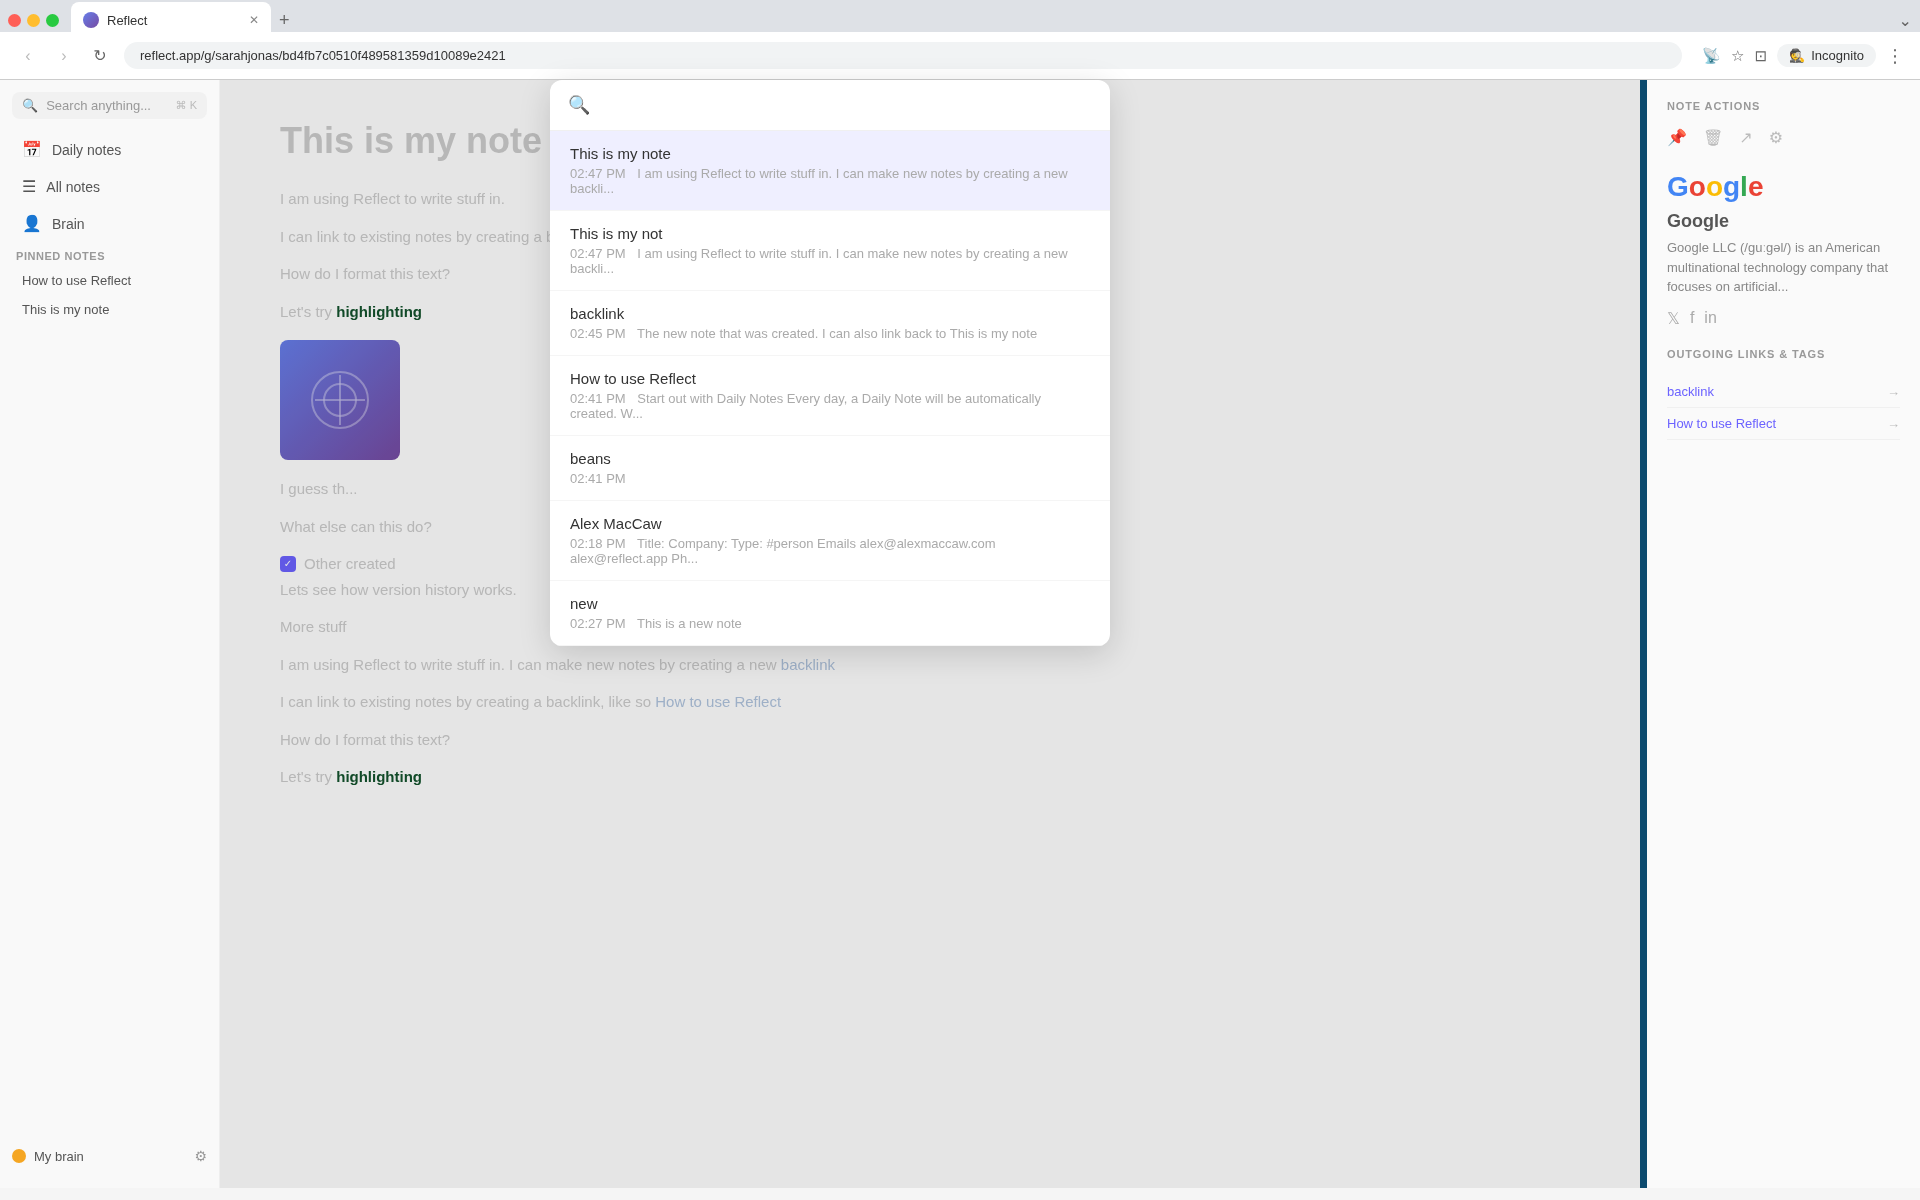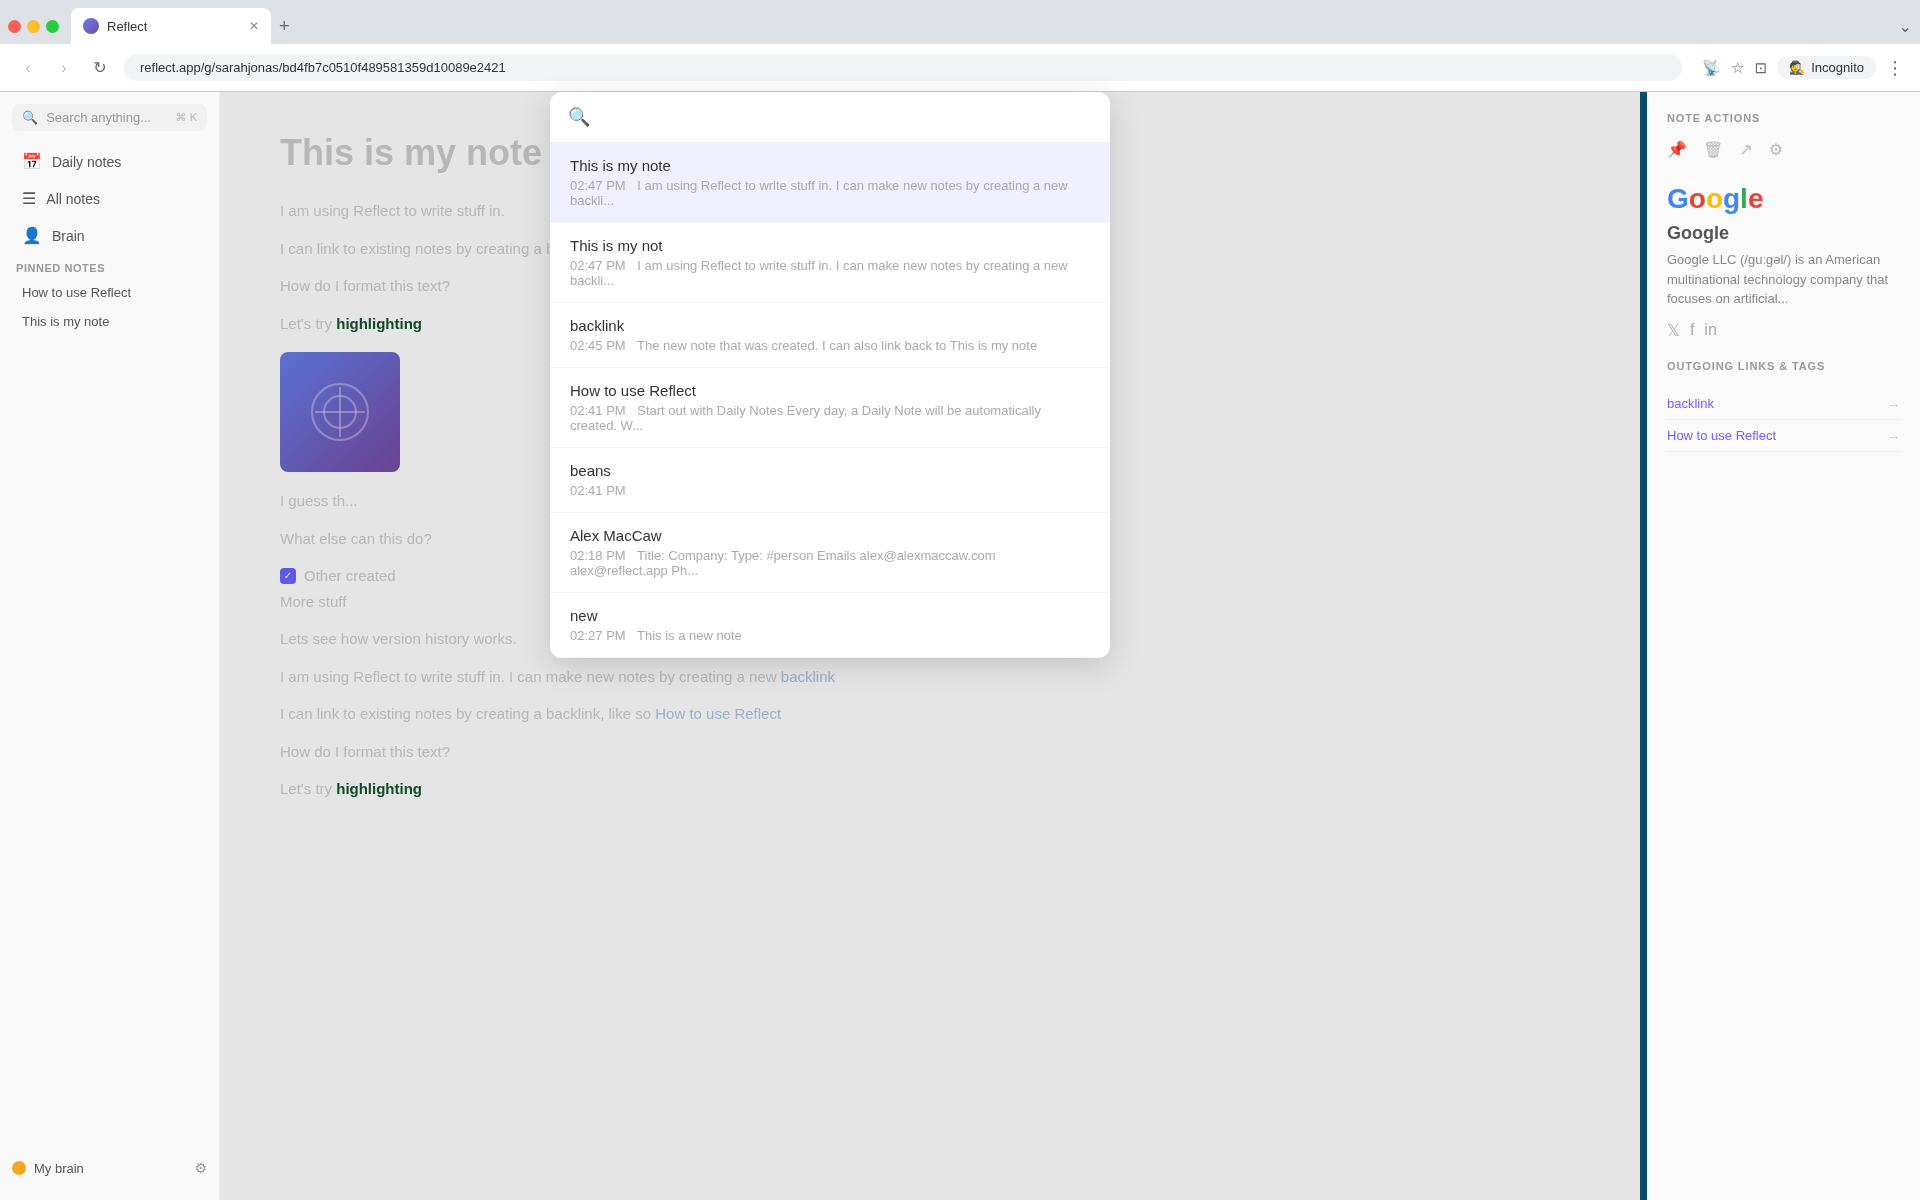--- a/index.html
+++ b/index.html
@@ -1,20 +1,20 @@
 <!DOCTYPE html>
 <html><head>
   <meta charset="utf-8">
   <style>
     * { margin: 0; padding: 0; box-sizing: border-box; }
     body { font-family: -apple-system, BlinkMacSystemFont, 'Segoe UI', sans-serif; background: #f5f5f5; width: 1920px; height: 1200px; overflow: hidden; }
 
     
     .browser-chrome { background: #dee1e6; width: 100%; }
-    .tab-bar { display: flex; align-items: center; padding: 8px 8px 0; height: 44px; background: #dee1e6; }
+    .tab-bar { display: flex; align-items: center; padding: 8px 8px 0; height: 32px; background: #dee1e6; }
     .window-controls { display: flex; gap: 6px; margin-right: 12px; }
     .wc { width: 13px; height: 13px; border-radius: 50%; }
     .wc-red { background: #ff5f57; }
     .wc-yellow { background: #ffbd2e; }
     .wc-green { background: #28ca41; }
     .tab { display: flex; align-items: center; gap: 8px; background: #fff; border-radius: 8px 8px 0 0; padding: 0 12px; height: 36px; min-width: 200px; font-size: 13px; color: #333; }
     .tab-icon { width: 16px; height: 16px; border-radius: 50%; background: linear-gradient(135deg, #667eea, #764ba2); }
     .tab-close { margin-left: auto; color: #888; cursor: pointer; font-size: 12px; }
     .tab-add { margin-left: 8px; color: #666; font-size: 18px; cursor: pointer; }
     .tab-bar-right { margin-left: auto; color: #666; font-size: 16px; cursor: pointer; }
@@ -186,22 +186,22 @@
             <line x1="5" y1="30" x2="55" y2="30" stroke="rgba(255,255,255,0.6)" stroke-width="2"></line>
             <line x1="30" y1="5" x2="30" y2="55" stroke="rgba(255,255,255,0.6)" stroke-width="2"></line>
           </svg>
         </div>
         <p>I guess th...</p>
         <p>What else can this do?</p>
         <div class="checkbox-item">
           <div class="checkbox-icon">✓</div>
           <span>Other created</span>
         </div>
+        <p>Lets see how version history works.</p>
         <p>More stuff</p>
-        <p>Lets see how version history works.</p>
         <p>I am using Reflect to write stuff in. I can make new notes by creating a new <a class="note-link">backlink</a></p>
         <p>I can link to existing notes by creating a backlink, like so <a class="note-link">How to use Reflect</a></p>
         <p>How do I format this text?</p>
         <p>Let's try <span class="note-bold">highlighting</span></p>
       </div>
     </div>
 
     <div class="search-overlay">
       <div class="search-backdrop"></div>
       <div class="search-dropdown">

